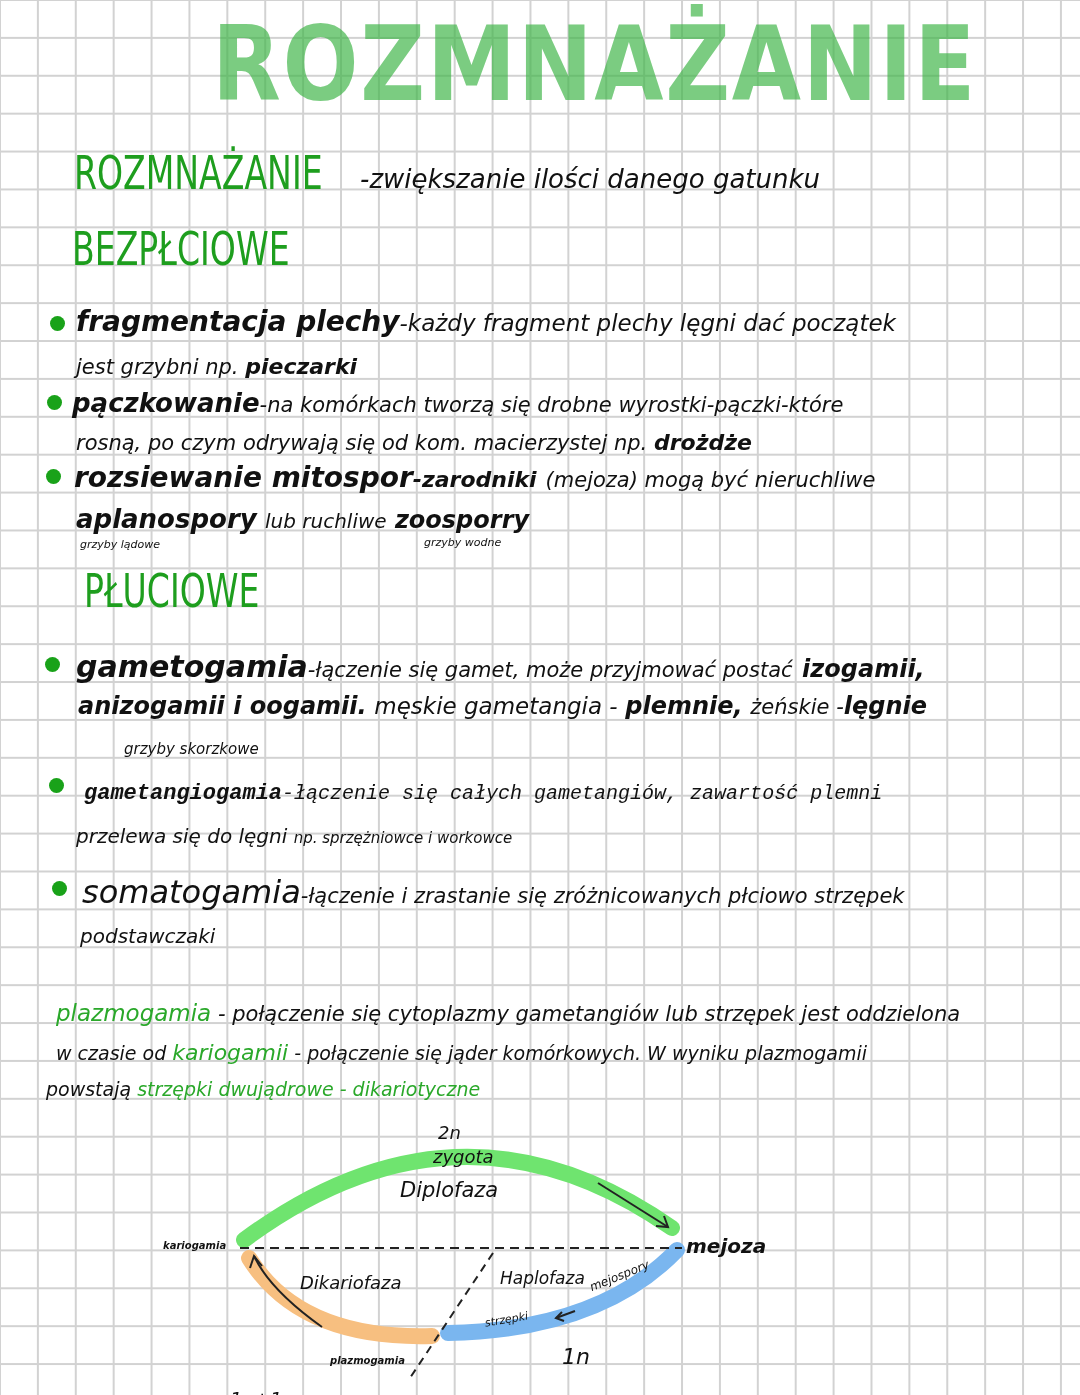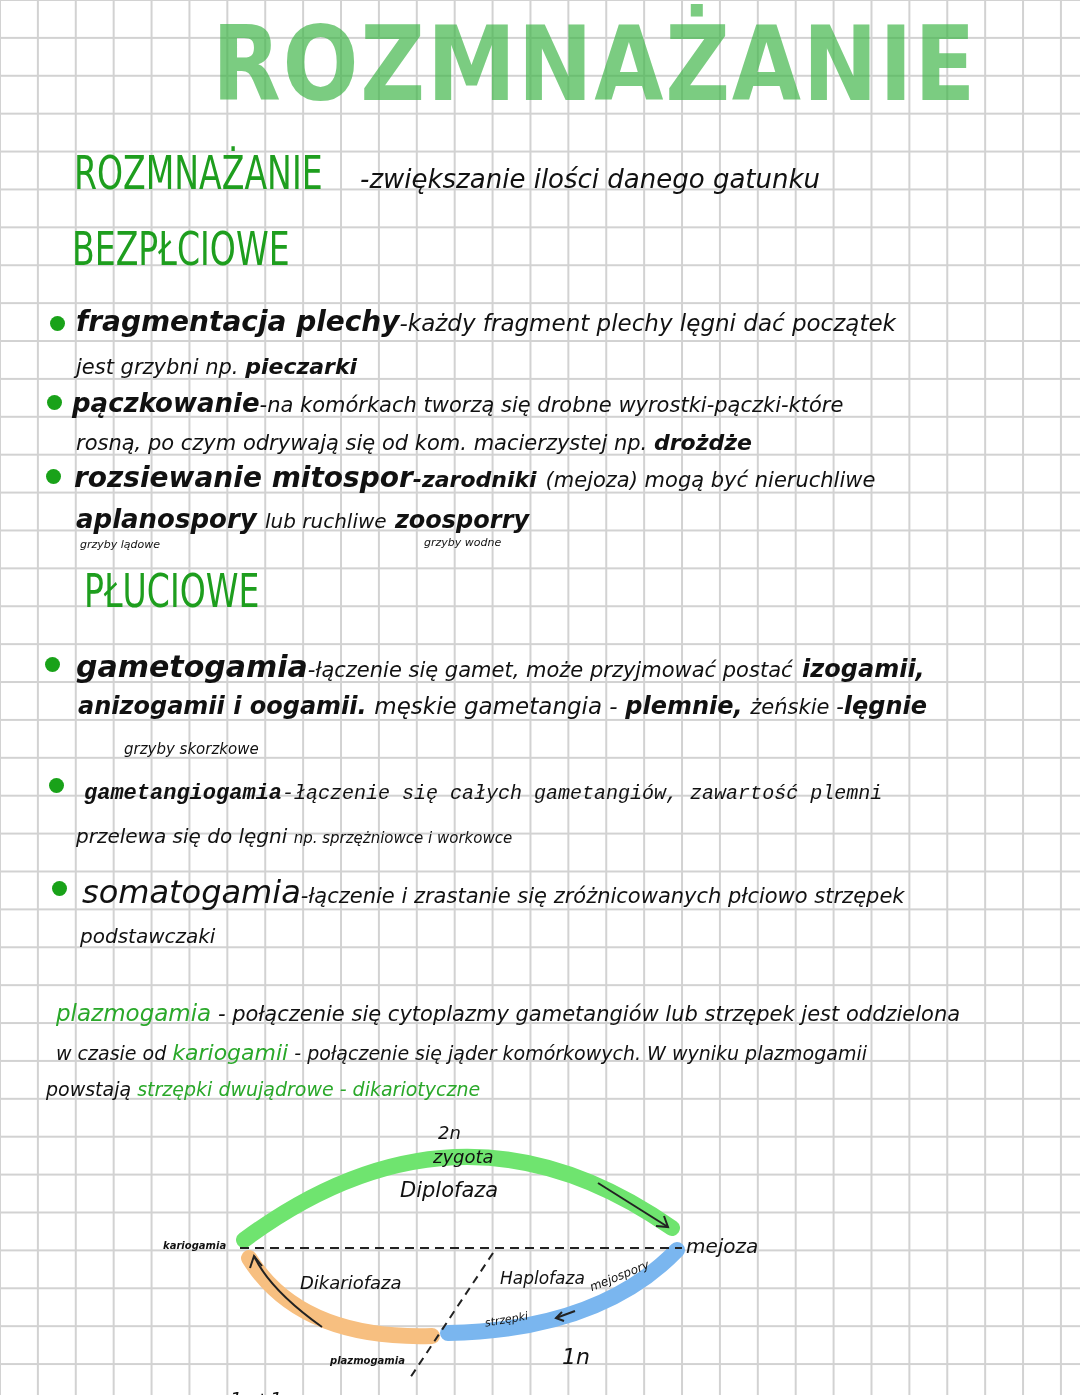--- a/index.html
+++ b/index.html
@@ -139,20 +139,20 @@
   <path d="M250 1268 L 254 1256 L 262 1266" stroke="#222" stroke-width="2" fill="none"></path>
 
   <path d="M575 1311 L 556 1318" stroke="#222" stroke-width="2" fill="none"></path>
   <path d="M562 1312 L 556 1318 L 564 1321" stroke="#222" stroke-width="2" fill="none"></path>
 </svg>
 
 <div class="abs hand" style="left:438px; top:1124px; font-size:18px;">2n</div>
 <div class="abs hand" style="left:433px; top:1148px; font-size:18px;">zygota</div>
 <div class="abs hand" style="left:400px; top:1180px; font-size:21px;">Diplofaza</div>
 <div class="abs hand b" style="left:163px; top:1241px; font-size:10px;">kariogamia</div>
-<div class="abs hand" style="left:686px; top:1236px; font-size:20px;">mejoza</div>
+<div class="abs hand" style="left:686px; top:1236px; font-size:20px;font-weight:bold;">mejoza</div>
 <div class="abs hand" style="left:300px; top:1274px; font-size:18px;">Dikariofaza</div>
 <div class="abs hand" style="left:500px; top:1270px; font-size:17px;">Haplofaza</div>
 <div class="abs hand" style="left:588px; top:1282px; font-size:12px; transform:rotate(-22deg); transform-origin:left top;">mejospory</div>
 <div class="abs hand" style="left:484px; top:1318px; font-size:11px; transform:rotate(-10deg); transform-origin:left top;">strzępki</div>
 <div class="abs hand" style="left:230px; top:1390px; font-size:19px;">1n+1n</div>
 <div class="abs hand b" style="left:330px; top:1356px; font-size:10px;">plazmogamia</div>
 <div class="abs hand" style="left:562px; top:1346px; font-size:22px;">1n</div>
 
 </body></html>

